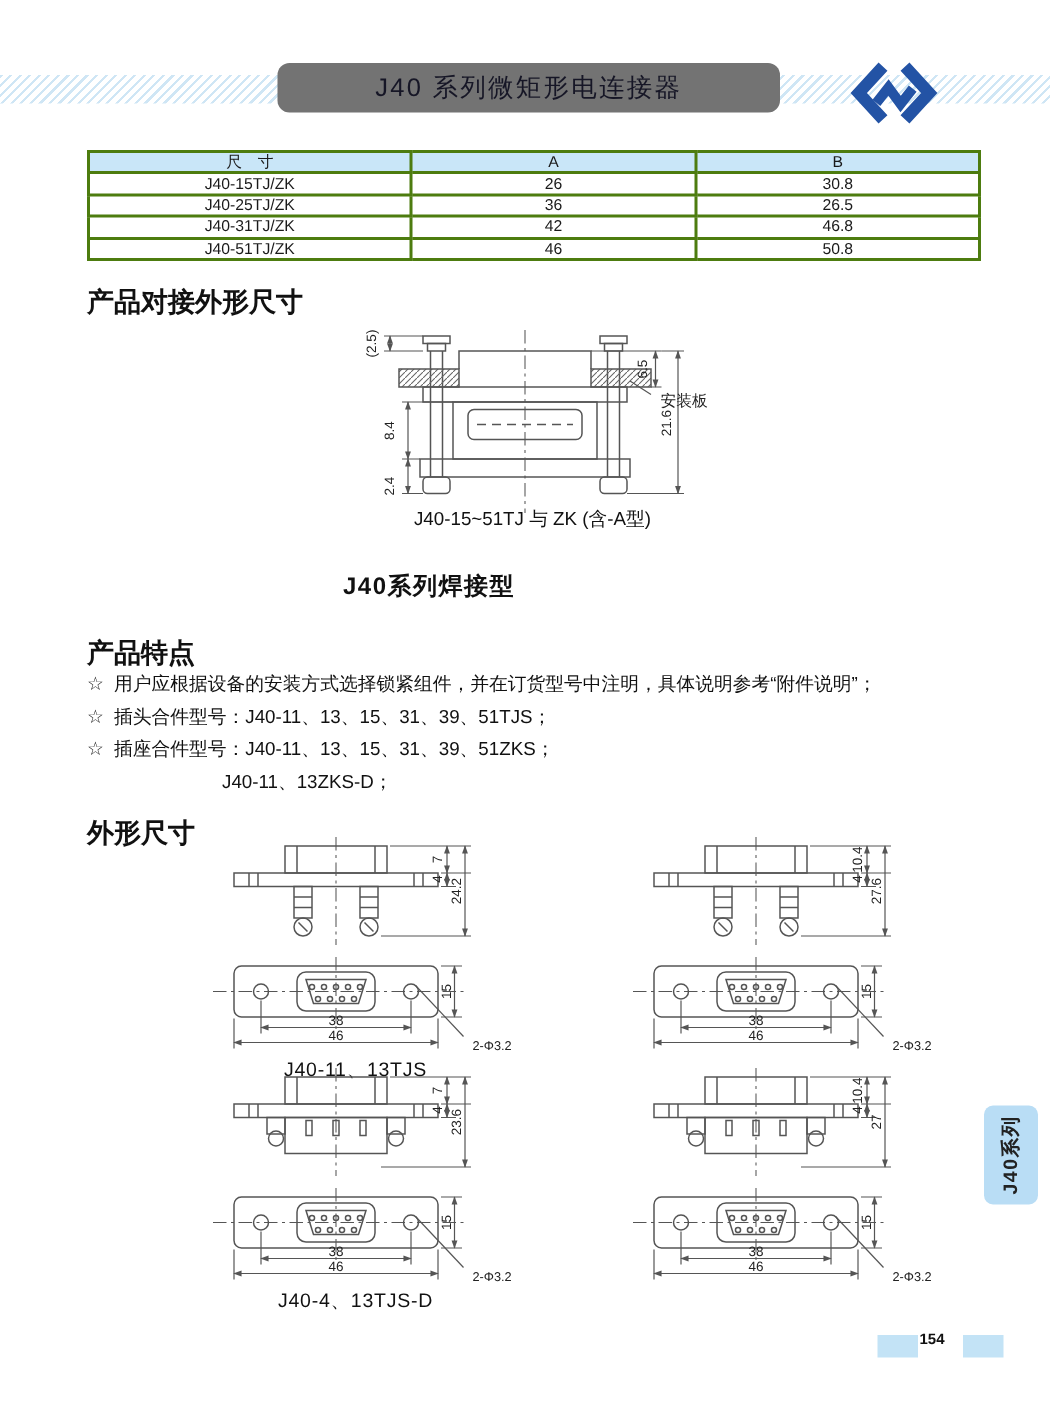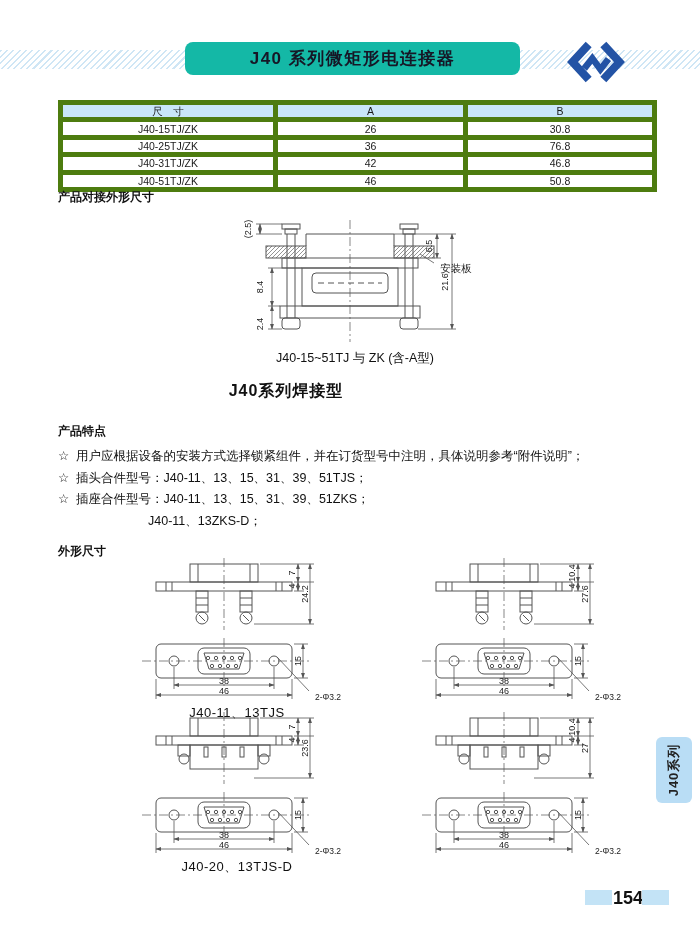--- a/index.html
+++ b/index.html
@@ -1,32 +1,32 @@
 <!DOCTYPE html>
 <html><head>
 <meta charset="utf-8">
 <style>
   html,body{margin:0;padding:0;background:#fff;}
   .page{position:relative;width:700px;height:943px;background:#fff;overflow:hidden;
         font-family:"Liberation Sans","DejaVu Sans",sans-serif;color:#1a1a1a;}
   
   .hatch-band{position:absolute;top:50px;left:0;width:700px;height:19px;
       background:repeating-linear-gradient(135deg,#cfe6f5 0,#cfe6f5 1.5px,#ffffff 1.5px,#ffffff 4.5px);}
-  .title-banner{position:absolute;top:42px;left:185px;width:335px;height:33px;background:#14b8a6;
+  .title-banner{position:absolute;top:42px;left:185px;width:335px;height:33px;background:#737373;
       border-radius:8px;display:flex;align-items:center;justify-content:center;
-      font-size:17px;font-weight:bold;letter-spacing:1.5px;color:#161626;}
+      font-size:17px;font-weight:normal;letter-spacing:1.5px;color:#161626;}
   .logo{position:absolute;top:40px;left:558px;width:76px;height:44px;}
   
   .dim-table{position:absolute;top:100px;left:58px;width:594px;border-collapse:collapse;
       font-size:10.5px;table-layout:fixed;}
-  .dim-table th,.dim-table td{border:5px solid #4d7c0f;text-align:center;padding:0;height:12.4px;
+  .dim-table th,.dim-table td{border:2px solid #4d7c0f;text-align:center;padding:0;height:12.4px;
       font-weight:normal;line-height:12px;}
   .dim-table thead th{background:#c9e6f8;}
   
-  .h-bold{position:absolute;font-size:12px;font-weight:bold;color:#111;}
+  .h-bold{position:absolute;font-size:18px;font-weight:bold;color:#111;}
   .center-cap{position:absolute;text-align:center;font-size:12.5px;color:#111;}
   .solder-title{position:absolute;top:381px;left:0;width:572px;text-align:center;
       font-size:16px;font-weight:bold;color:#111;letter-spacing:1px;}
   .features{position:absolute;top:446px;left:58px;width:590px;font-size:12.5px;line-height:21.5px;color:#111;}
   .feat{display:flex;}
   .feat .bullet{display:inline-block;width:18px;flex:0 0 18px;}
   .feat.cont{margin-left:90px;}
   
   .draw{position:absolute;}
   .draw svg{display:block;}
@@ -40,21 +40,21 @@
   .cl{stroke-dasharray:9 3 2 3;stroke-width:0.7;}
   .dsh{stroke-dasharray:6 4;}
   
   .side-tab{position:absolute;top:737px;left:656px;width:36px;height:66px;background:#b9ddf5;
       border-radius:6px;}
   .side-tab span{position:absolute;left:50%;top:50%;transform:translate(-50%,-50%) rotate(-90deg);
       white-space:nowrap;font-size:13px;font-weight:bold;color:#222;letter-spacing:1px;}
   
   .pg-rect{position:absolute;top:890px;width:27px;height:15px;background:#c3e3f6;}
   .pg-num{position:absolute;top:888px;left:613px;width:28px;text-align:left;
-      font-size:18px;font-weight:bold;color:#111;}
+      font-size:10px;font-weight:bold;color:#111;}
 </style>
 </head>
 <body>
 
 <div class="page">
 
   <svg width="0" height="0" style="position:absolute">
     <defs>
       <pattern id="hatch" width="4" height="4" patternUnits="userSpaceOnUse">
         <path d="M0,4 L4,0" stroke="#666" stroke-width="0.7"></path>
@@ -210,21 +210,21 @@
     </thead>
     <tbody>
       <tr>
         <td>J40-15TJ/ZK</td>
         <td>26</td>
         <td>30.8</td>
       </tr>
       <tr>
         <td>J40-25TJ/ZK</td>
         <td>36</td>
-        <td>76.8</td>
+        <td>26.5</td>
       </tr>
       <tr>
         <td>J40-31TJ/ZK</td>
         <td>42</td>
         <td>46.8</td>
       </tr>
       <tr>
         <td>J40-51TJ/ZK</td>
         <td>46</td>
         <td>50.8</td>
@@ -239,21 +239,21 @@
         <use href="#g-mating"></use>
       </svg>
     <span class="dlabel rot" style="left:38px;top:9px">(2.5)</span>
     <span class="dlabel rot" style="left:50px;top:67px">8.4</span>
     <span class="dlabel rot" style="left:50px;top:104px">2.4</span>
     <span class="dlabel rot" style="left:219px;top:26px">6.5</span>
     <span class="dlabel rot" style="left:235px;top:62px">21.6</span>
     <span class="dlabel big" style="left:246px;top:48px">安装板</span>
   </div>
 
-  <div class="center-cap" style="top:350px;left:180px;width:350px">J40-15~51TJ 与 ZK (含-A型)</div>
+  <div class="center-cap" style="top:338px;left:180px;width:350px">J40-15~51TJ 与 ZK (含-A型)</div>
 
   <div class="solder-title">J40系列焊接型</div>
 
   <div class="h-bold" style="top:423px;left:58px">产品特点</div>
   <div class="features">
     <div class="feat">
       <span class="bullet">☆</span>
       <span>用户应根据设备的安装方式选择锁紧组件，并在订货型号中注明，具体说明参考“附件说明”；</span>
     </div>
     <div class="feat">
@@ -308,21 +308,21 @@
         <use href="#g-side-dims"></use>
         <use href="#g-face"></use>
       </svg>
     <span class="dlabel rot" style="left:180px;top:15px">7</span>
     <span class="dlabel rot" style="left:180px;top:28px">4</span>
     <span class="dlabel rot" style="left:193px;top:36px">23.6</span>
     <span class="dlabel rot" style="left:186px;top:103px">15</span>
     <span class="dlabel" style="left:112px;top:123px">38</span>
     <span class="dlabel" style="left:112px;top:133px">46</span>
     <span class="dlabel small" style="left:216px;top:139px">2-Φ3.2</span>
-    <div class="ocap">J40-20、13TJS-D</div>
+    <div class="ocap">J40-4、13TJS-D</div>
   </div>
 
   <div class="draw" style="top:712px;left:392px;width:250px;height:168px">
     <svg width="250" height="145" viewBox="0 0 250 145">
         <use href="#g-side-d"></use>
         <use href="#g-side-dims"></use>
         <use href="#g-face"></use>
       </svg>
     <span class="dlabel rot" style="left:180px;top:15px">10.4</span>
     <span class="dlabel rot" style="left:180px;top:28px">4</span>

